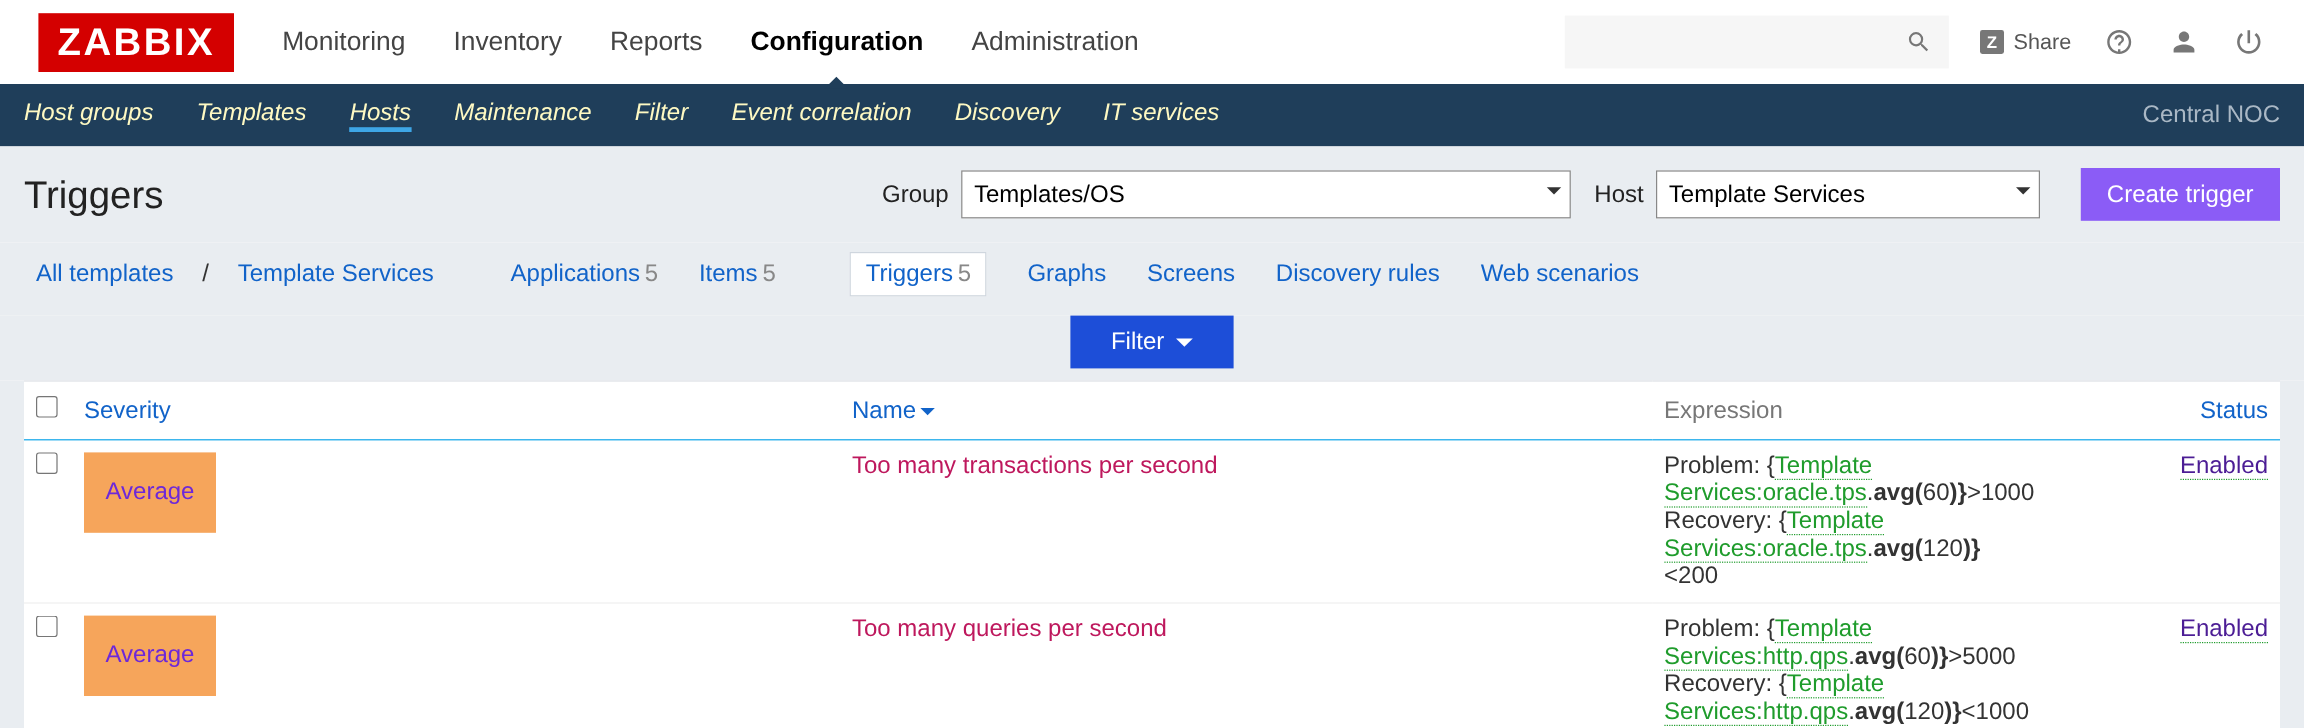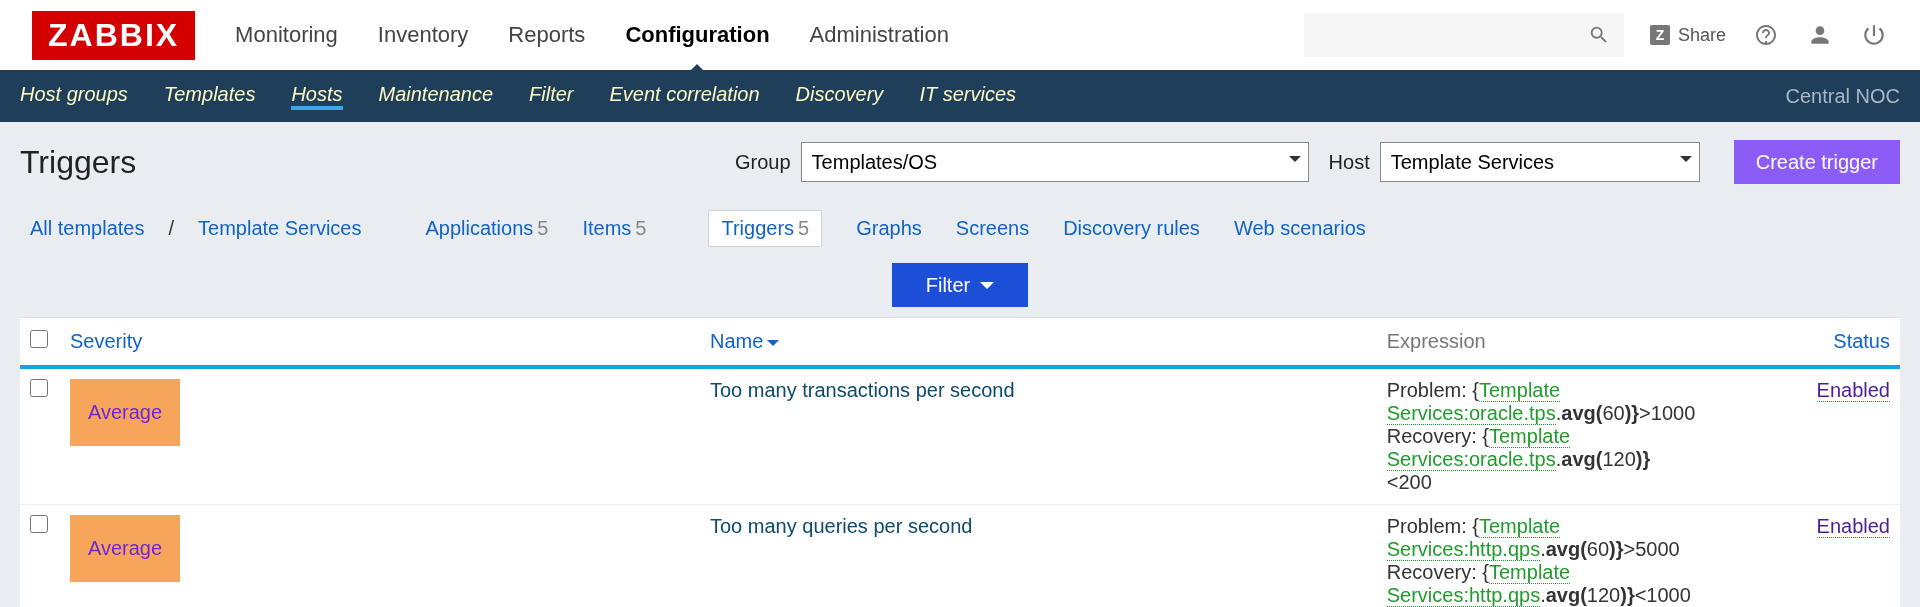--- a/index.html
+++ b/index.html
@@ -50,26 +50,26 @@
   .sectab.active { background:#fff; border:1px solid #cfd6de; padding:6px 12px;margin-left:28px; }
 
   
   .filterrow { background:#e9edf1; display:flex; justify-content:center; padding-bottom:10px; }
   .filterbtn { background:#1d4ed8; color:#fff; border:none; height:44px; padding:0 34px; font-size:20px; cursor:pointer; display:flex; align-items:center; gap:10px; }
   .filterbtn .tri { border:7px solid transparent; border-top-color:#fff; transform:translateY(4px); }
 
   
   .tablewrap { padding:0 20px 20px 20px; background:#e9edf1; }
   table.triggers { width:100%; border-collapse:collapse; background:#fff; }
-  table.triggers thead th { text-align:left; font-weight:400; font-size:20px; color:#1163c9; padding:12px 10px; border-top:1px solid #dcdfe4; border-bottom:4px solid #0ea5e9; background:#fff; }
+  table.triggers thead th { text-align:left; font-weight:400; font-size:20px; color:#1163c9; padding:12px 10px; border-top:1px solid #dcdfe4; border-bottom:1px solid #0ea5e9; background:#fff; }
   table.triggers thead th.nolink { color:#777; }
   table.triggers td { padding:10px 10px; font-size:20px; vertical-align:top; border-bottom:1px solid #eee; }
   .sev { width:110px; text-align:center; color:#6d28d9; display:inline-block; }
   .sev.Average { background:#f6a55b; padding:22px 8px; }
-  .namecell a { color:#0c4a6e; }
+  .namecell a { color:#be185d; }
   .expr .green { color:#1f9c2c; border-bottom:1px dotted #1f9c2c; cursor:pointer; }
   .expr b { font-weight:700; }
   .status a { color:#4c1d95; border-bottom:1px dotted #1f9c2c; cursor:pointer; }
   col.cb { width:40px; }
   col.sev { width:130px; }
   col.name { width:640px; }
   col.expr { width:auto; }
   col.status { width:130px; }
   input[type=checkbox]{ width:18px; height:18px; }
   .sortarrow { border:6px solid transparent; border-top-color:#1163c9; display:inline-block; transform:translateY(4px); margin-left:4px;}

